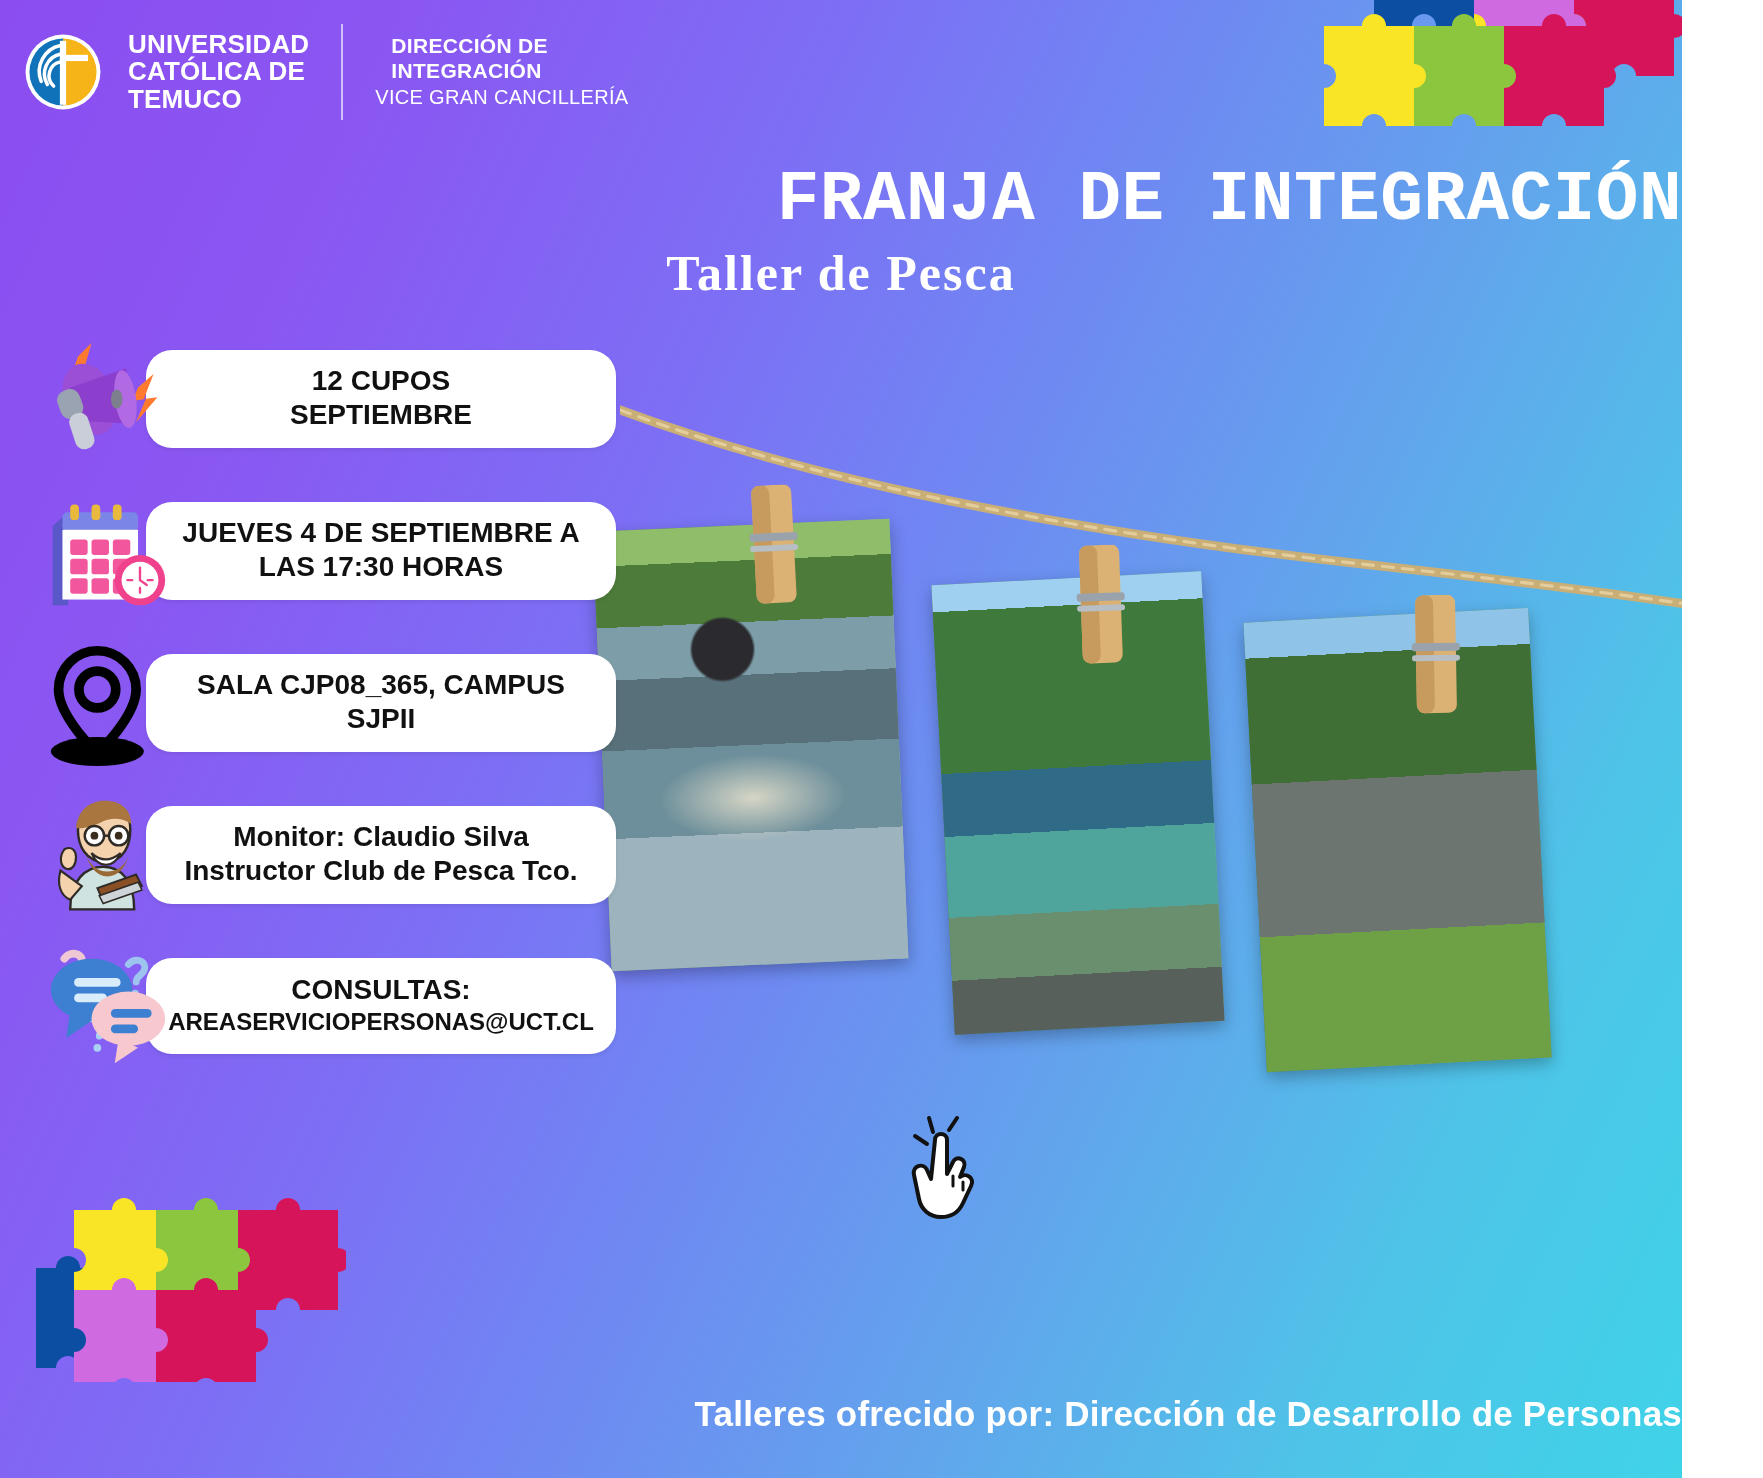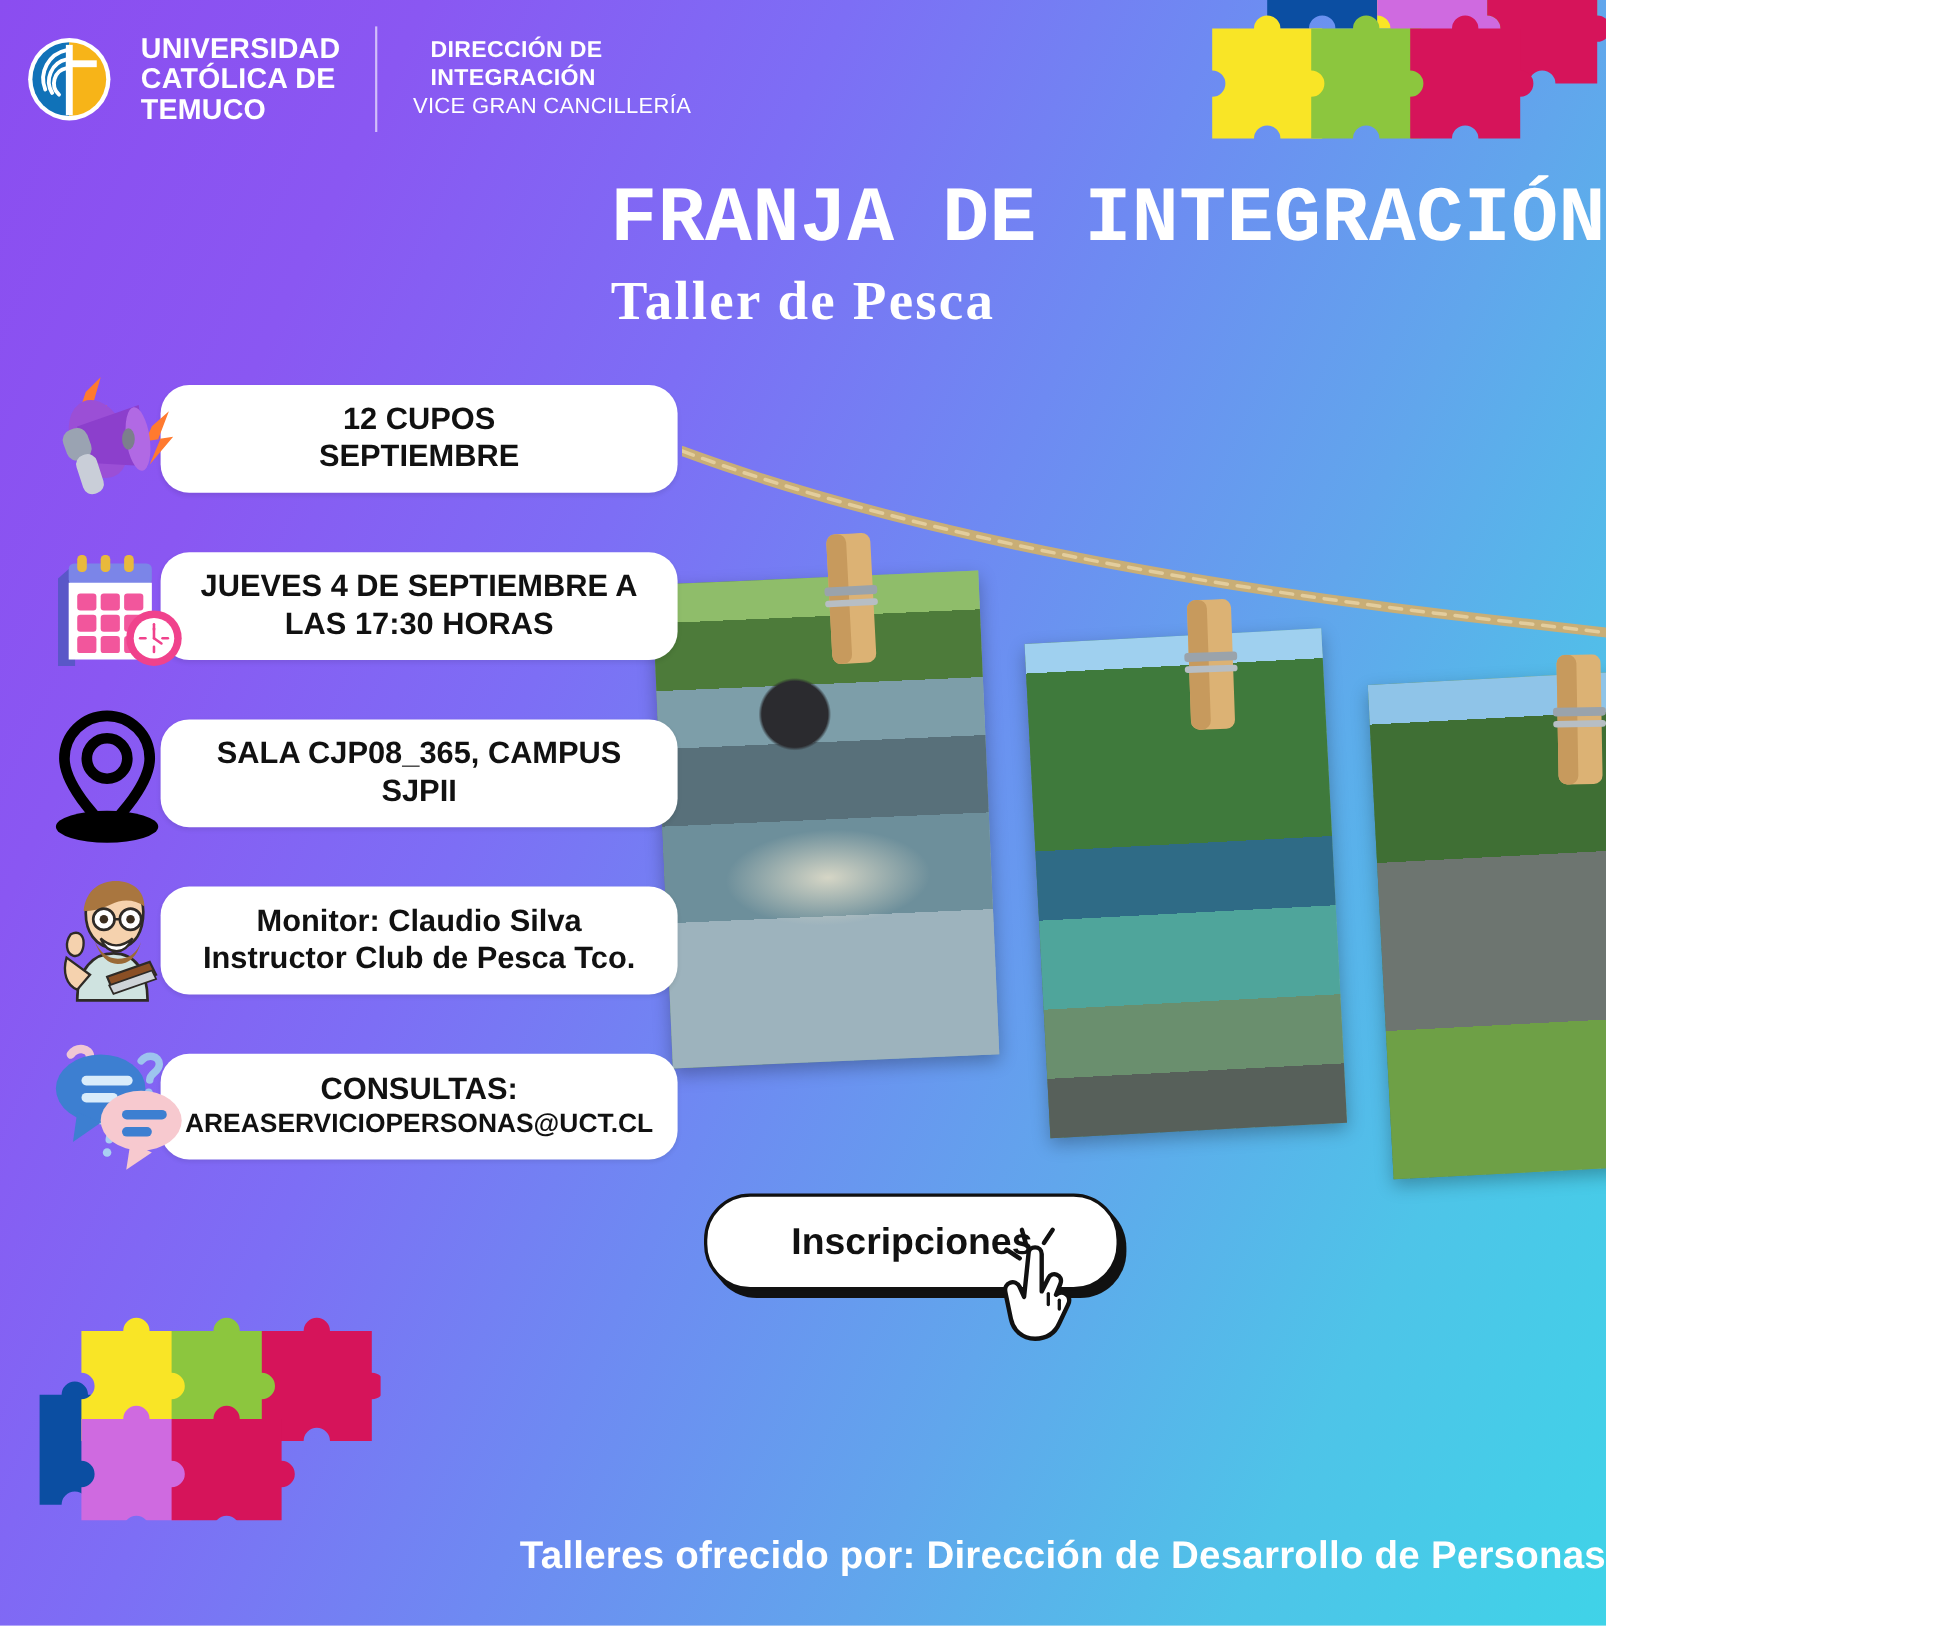--- a/index.html
+++ b/index.html
@@ -1,21 +1,21 @@
 <!DOCTYPE html>
 <html><head>
 <meta charset="utf-8">
 <style>
   html,body{margin:0;padding:0;}
   body{
     width:1763px;height:1478px;overflow:hidden;
     font-family:"Liberation Sans", sans-serif;
   }
   #poster{
-    position:relative;width:1460px;height:1478px;overflow:hidden;
+    position:relative;width:1682px;height:1478px;overflow:hidden;
     background:linear-gradient(115deg,#8b4df0 0%,#8a57f2 18%,#7d6ef5 36%,#6e8af2 52%,#61a6ec 68%,#4ec4e8 84%,#3fd3e8 100%);
   }
 
   
   .hdr{position:absolute;top:24px;left:24px;display:flex;align-items:center;gap:26px;}
   .uct-logo{width:78px;height:78px;flex:0 0 auto;}
   .uct-name{
     color:#fff;font-weight:bold;font-size:26px;line-height:1.06;letter-spacing:.2px;
     white-space:pre-line;
   }
@@ -330,23 +330,20 @@
         <div class="pill">
           <span class="ln">CONSULTAS:</span>
           <span class="ln sm nowrap">AREASERVICIOPERSONAS@UCT.CL</span>
           <span class="pill-green"></span>
         </div>
       </div>
     </div>
 
   </div>
 
-  <div class="cta">
-    <span>Inscripciones</span>
-  </div>
   <svg class="cursor-hand" viewBox="0 0 90 110">
     <g stroke="#111" stroke-width="4" stroke-linecap="round">
       <path d="M22 34 L10 26"></path>
         <path d="M28 22 L24 8"></path>
         <path d="M44 20 L52 8"></path>
     </g>
     <path d="M30 30 c0 -8 12 -8 12 0 v34 l6 -12 c3 -7 14 -3 11 5 l-4 10 c6 -5 15 1 11 9 l-8 17 c-4 9 -12 14 -22 14 c-12 0 -20 -8 -22 -18 l-5 -24 c-2 -9 9 -13 13 -5 l4 9 z" fill="#fff" stroke="#111" stroke-width="4" stroke-linejoin="round"></path>
     <g stroke="#111" stroke-width="3" stroke-linecap="round" fill="none">
       <path d="M48 76 v-10"></path>
         <path d="M58 80 v-8"></path>

